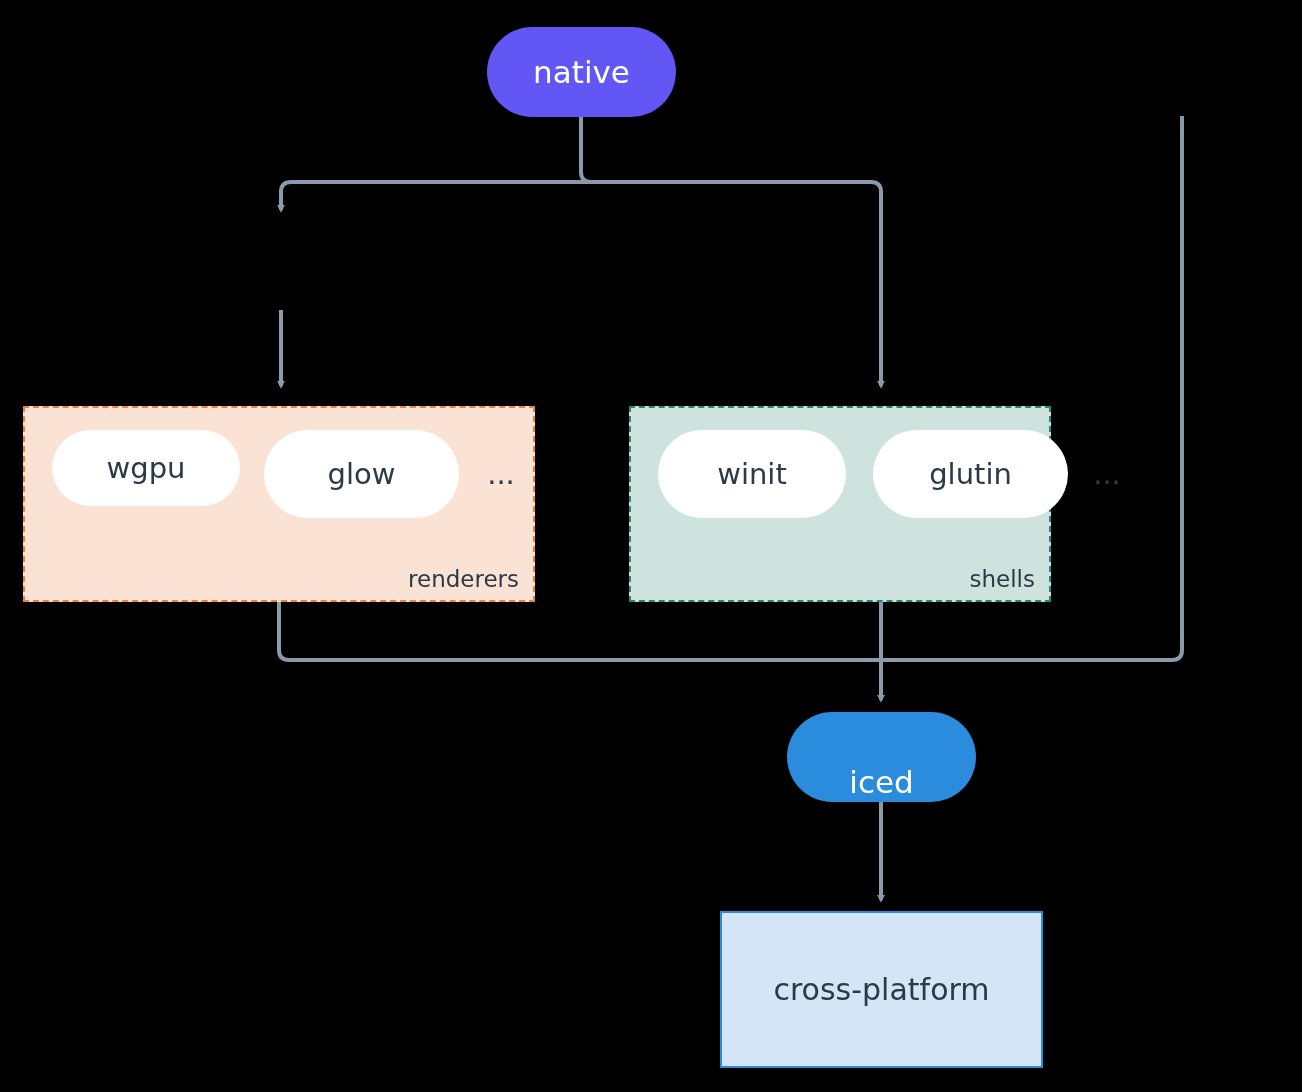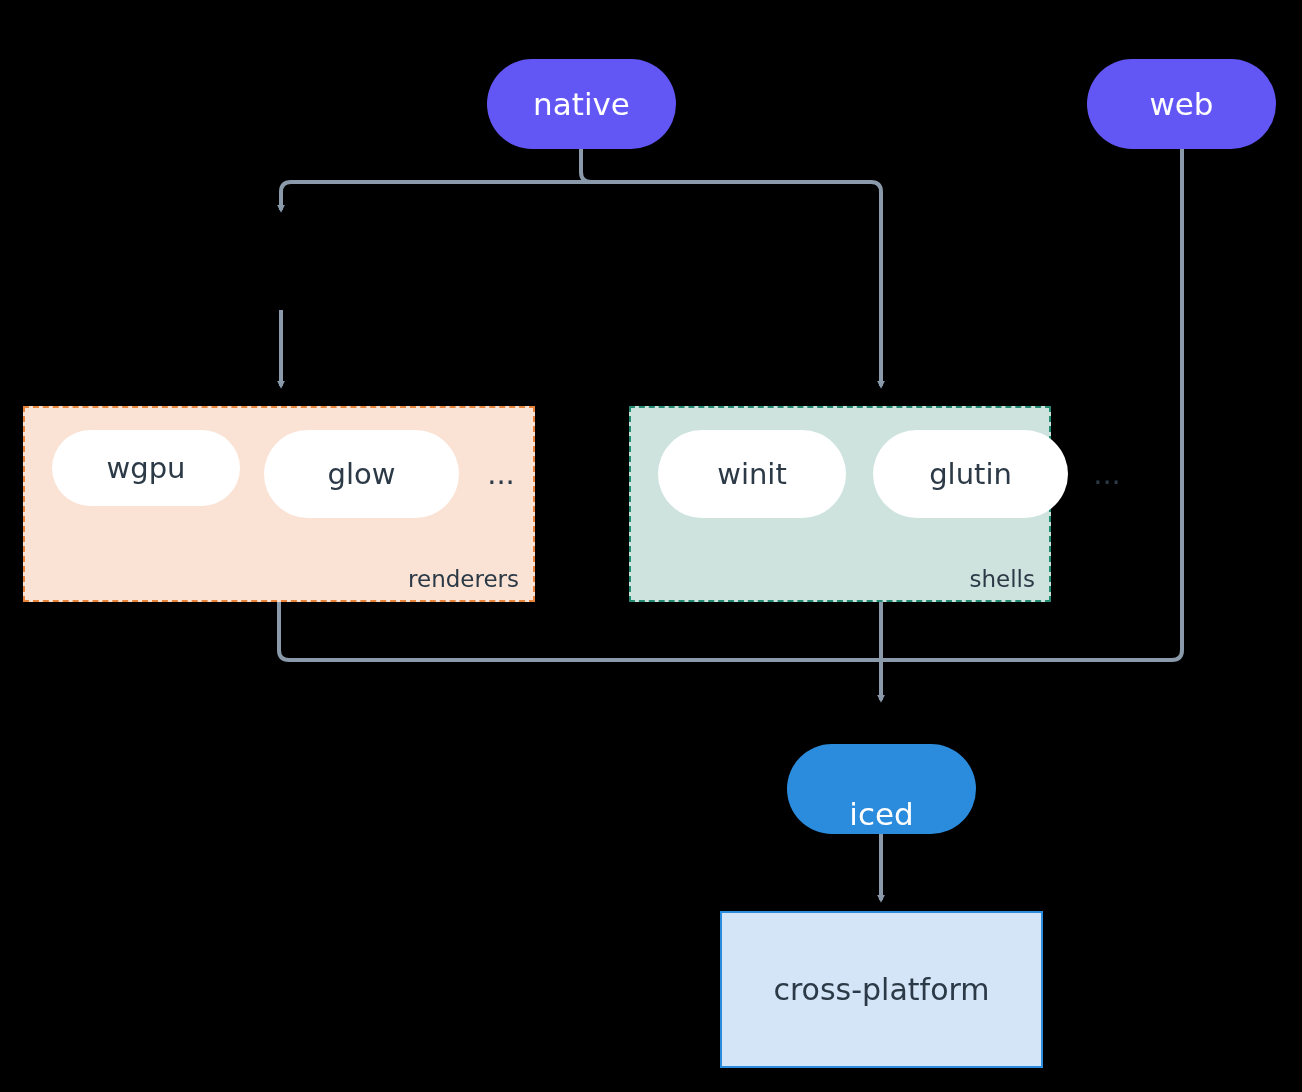--- a/index.html
+++ b/index.html
@@ -27,21 +27,20 @@
     position: absolute;
     display: flex;
     align-items: center;
     justify-content: center;
     box-sizing: border-box;
     text-align: center;
     line-height: 1.25;
   }
   .pill {
     border-radius: 999px;
-    margin-top: 32px;
   }
   .node-native, .node-web {
     background: #6257F5;
     color: #FFFFFF;
     font-size: 31px;
   }
   .node-graphics {
     background: #E8843C;
     color: #FFFFFF;
     font-size: 31px;
@@ -123,23 +122,20 @@
 
     <path d="M1182,116 L1182,650 Q1182,660 1172,660 L881,660" fill="none" stroke="#8A9AAB" stroke-width="4"></path>
 
     <path d="M881,802 L881,900" fill="none" stroke="#8A9AAB" stroke-width="4" marker-end="url(#arrow)"></path>
   </svg>
 
   <div class="node pill node-native" style="left:487px; top:27px; width:189px; height:90px;">
     <span>native</span>
   </div>
 
-  <div class="node pill node-web" style="left:1087px; top:27px; width:189px; height:90px;">
-    <span>web</span>
-  </div>
 
 
   <div class="group group-renderers" style="left:23px; top:406px; width:512px; height:196px;">
     <div class="sub-pill" style="left:27px; top:22px; width:188px; height:76px;">
       <span>wgpu</span>
     </div>
     <div class="sub-pill" style="left:239px; top:22px; width:195px; height:88px;">
       <span>glow</span>
     </div>
     <div class="ellipsis" style="left:452px; top:22px; width:48px; height:88px;">...</div>

